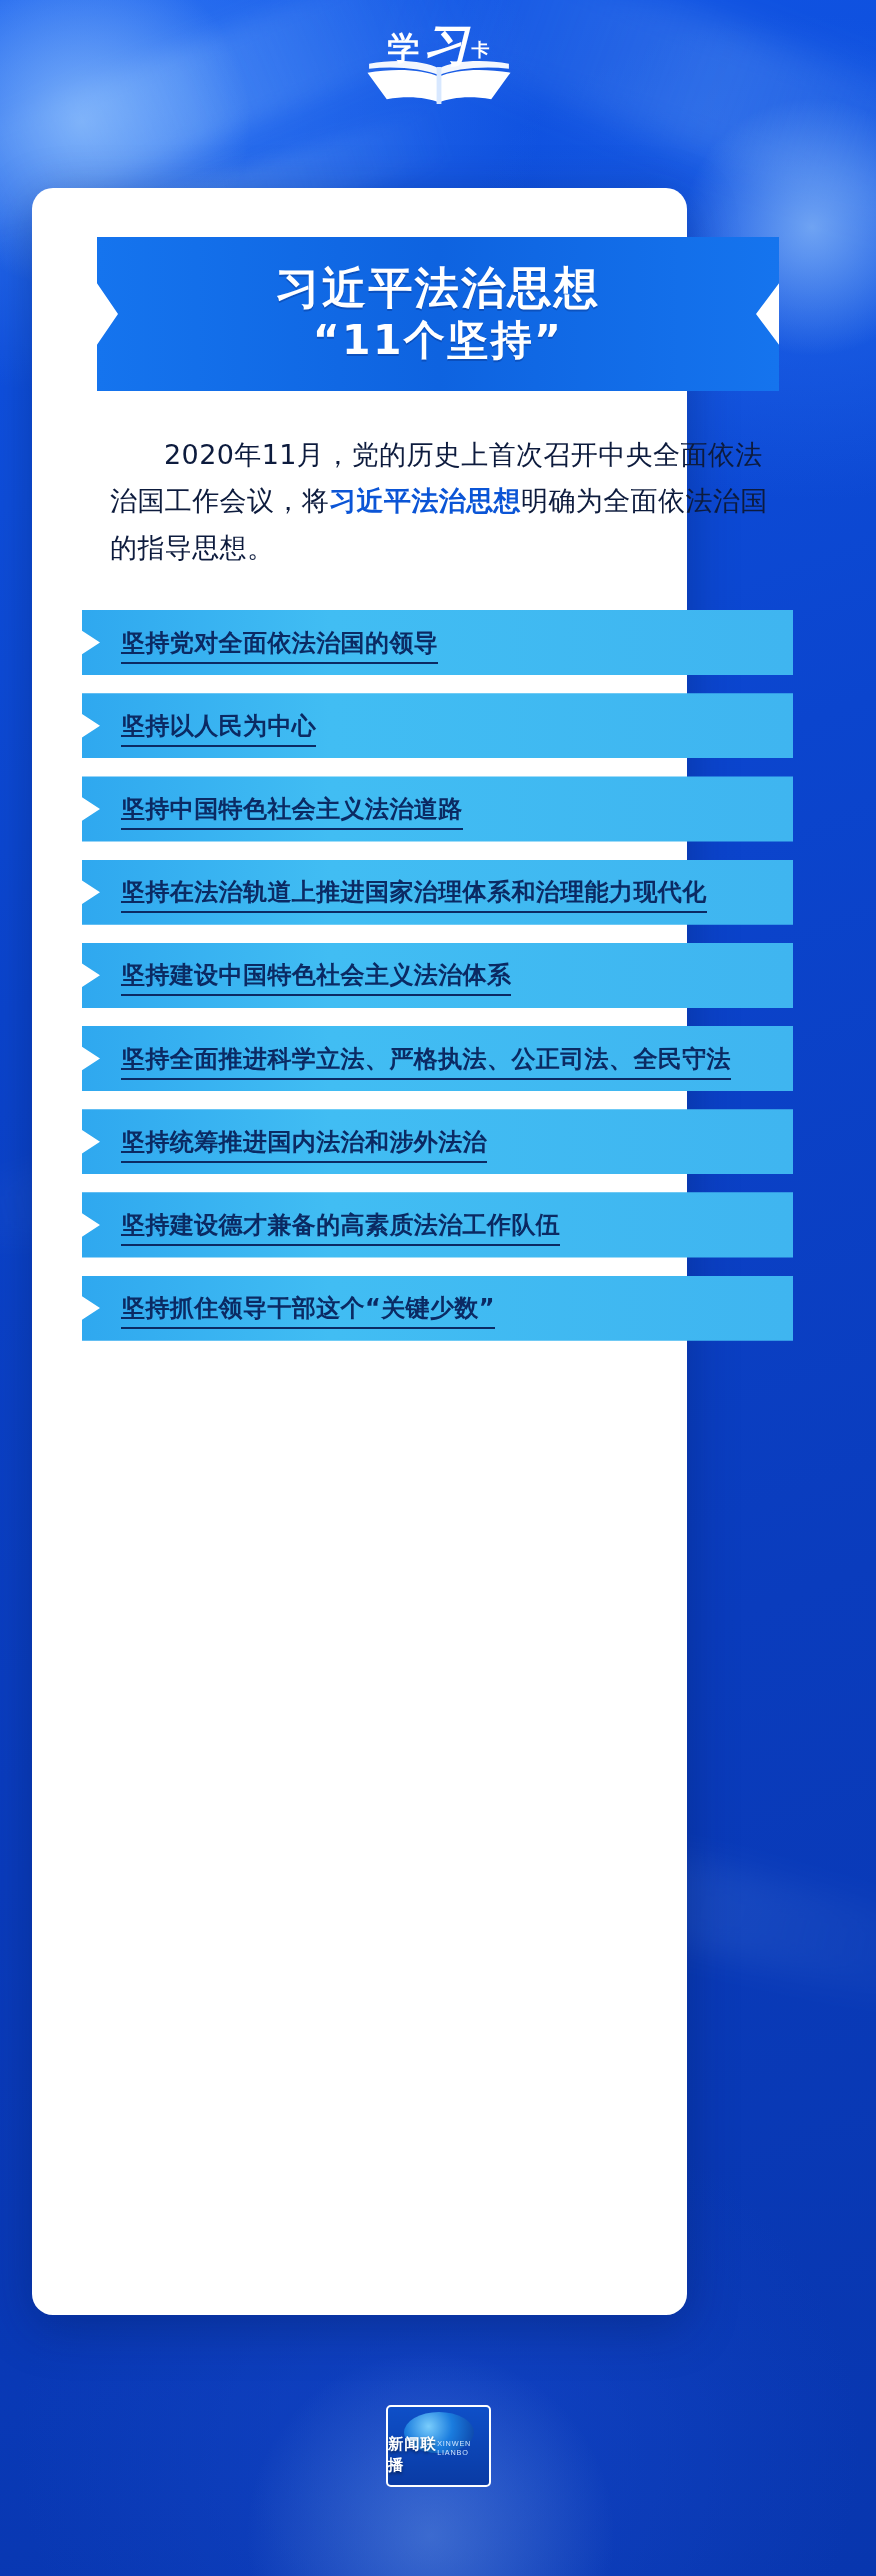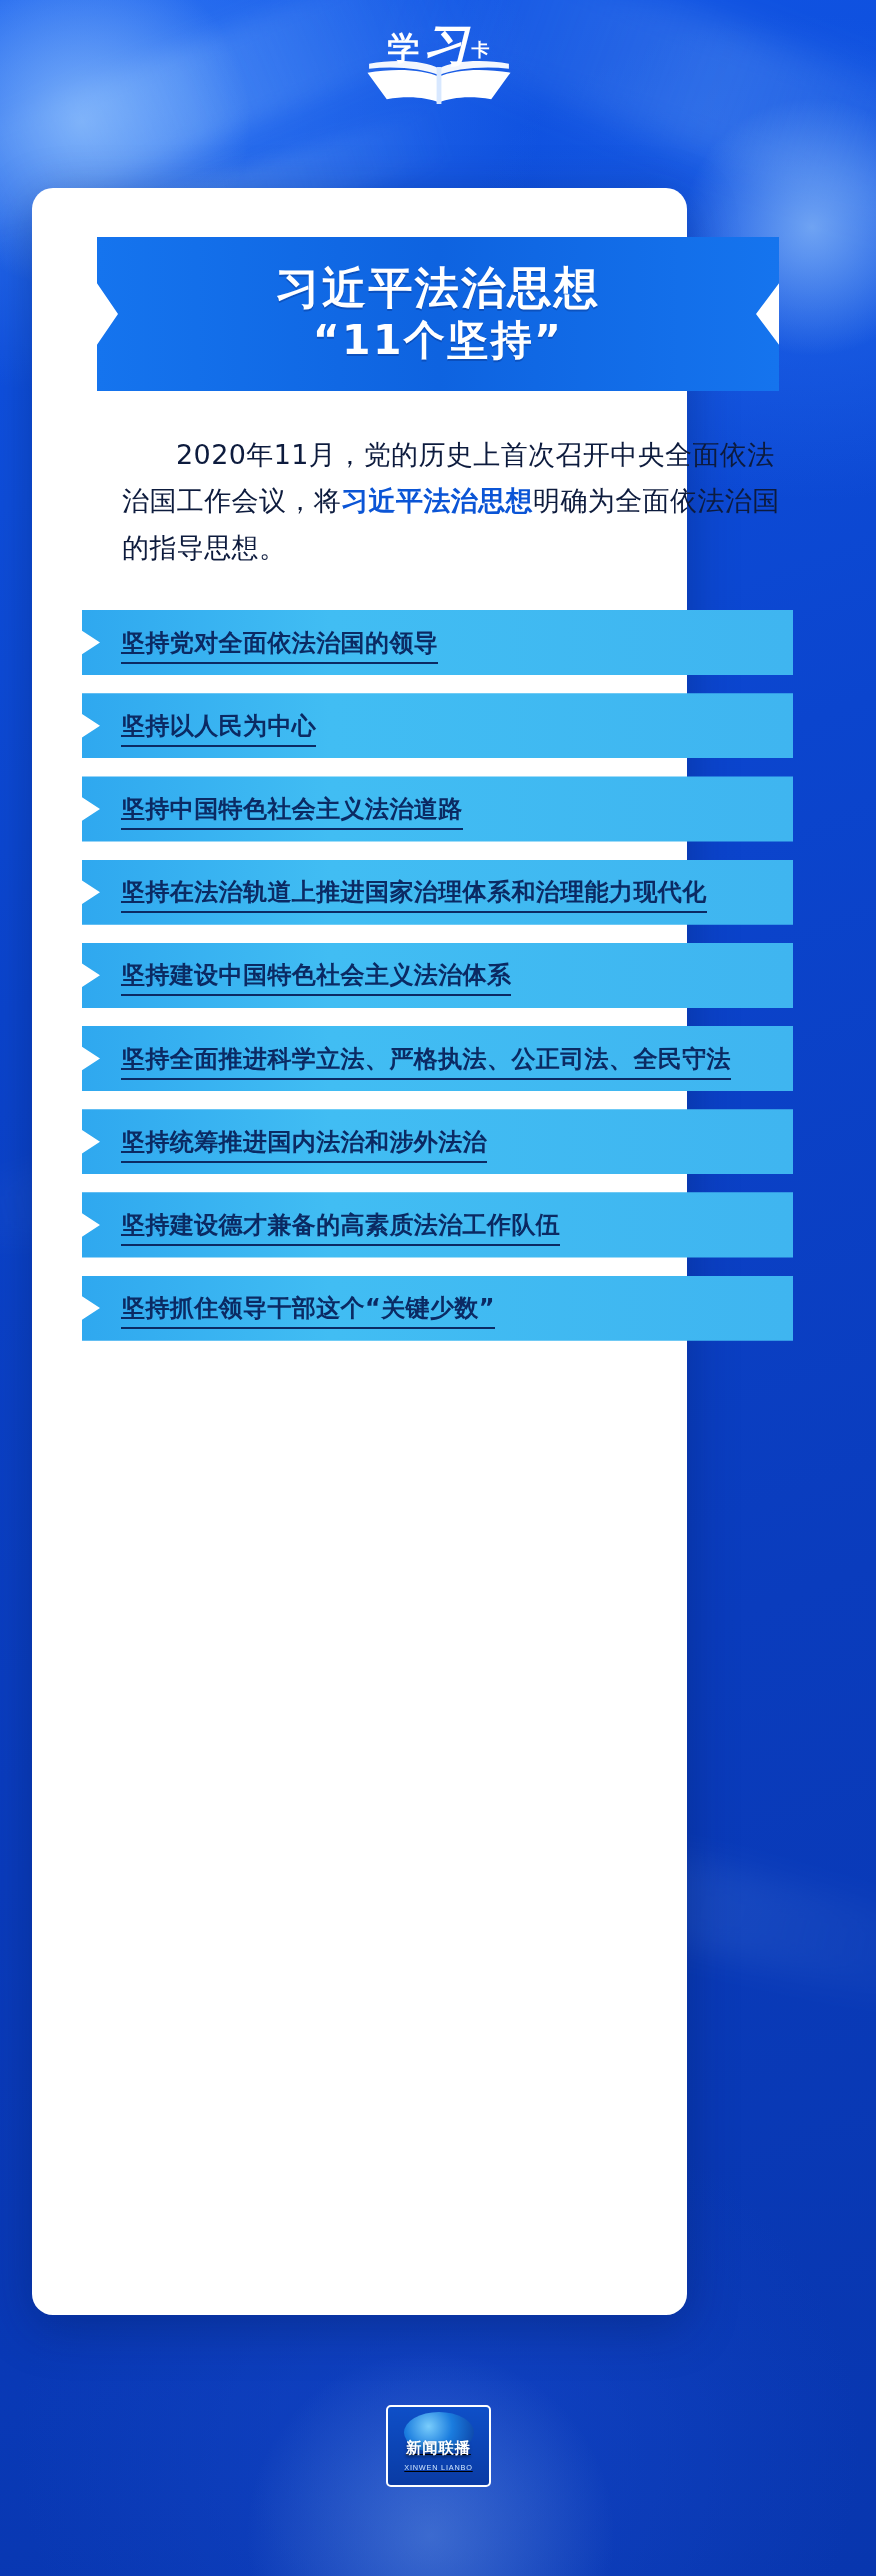--- a/index.html
+++ b/index.html
@@ -144,21 +144,21 @@
     font-weight: 700;
     letter-spacing: 2.4px;
     text-shadow: 0 2.4px 0 rgba(6,40,120,0.35);
   }
   .banner-l1 { font-size: 44px; line-height: 1.15; }
   .banner-l2 { font-size: 41px; line-height: 1.2; margin-top: 3.2px; }
 
   
   .intro {
     position: absolute;
-    left: 90px;
+    left: 78px;
     top: 244px;
     width: 662px;
     color: #0d1b3d;
     font-size: 27px;
     line-height: 1.72;
     letter-spacing: 0.4px;
     text-indent: 54px;
     font-family: "DejaVu Sans", "Liberation Sans", sans-serif;
   }
   .intro b {
@@ -202,26 +202,25 @@
     display: flex;
     justify-content: center;
   }
   .badge {
     width: 101px;
     height: 78px;
     background: linear-gradient(180deg, #0e4fc8 0%, #0a3ba4 100%);
     border: 2.4px solid #ffffff;
     border-radius: 4.9px;
     display: flex;
-    flex-direction: column;
+    flex-direction: row;
     align-items: center;
     justify-content: center;
     position: relative;
     overflow: hidden;
-    text-decoration: underline;
   }
   .globe {
     position: absolute;
     top: 4.9px;
     left: 50%;
     transform: translateX(-50%);
     width: 70px;
     height: 41px;
     border-radius: 50%;
     background: radial-gradient(circle at 35% 35%, #7fd4ff 0%, #1b7fe0 45%, #0b3c9e 100%);

